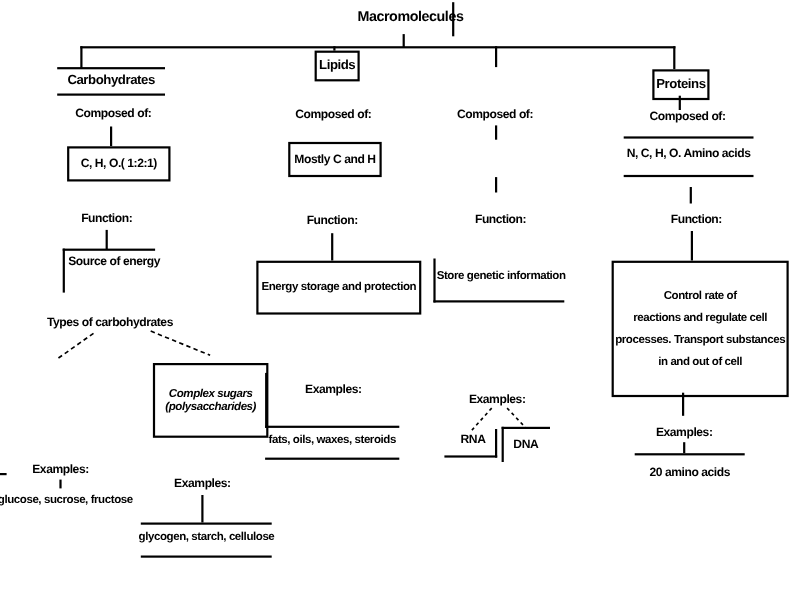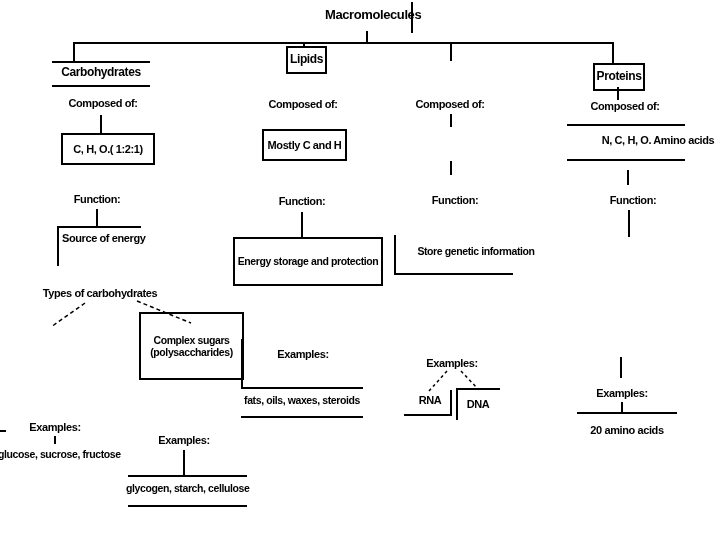--- a/index.html
+++ b/index.html
@@ -41,21 +41,21 @@
   </div>
 
   <div class="lbl s11" style="left:57px;top:193px;width:80px;">Function:</div>
   <div class="v" style="left:96px;top:209px;height:18px;"></div>
   <div class="h" style="left:57px;top:226px;width:84px;"></div>
   <div class="v" style="left:57px;top:226px;height:40px;"></div>
   <div class="lbl s11" style="left:62px;top:232px;width:80px;text-align:left;">Source of energy</div>
 
   <div class="lbl s11" style="left:40px;top:287px;width:120px;">Types of carbohydrates</div>
 
-  <div class="box" style="left:139px;top:312px;width:101px;height:64px;">
+  <div class="box" style="left:139px;top:330px;width:101px;height:64px;font-style:italic;">
     <div class="lbl s10">Complex sugars</div>
     <div class="lbl s10">(polysaccharides)</div>
   </div>
 
   <div class="lbl s11" style="left:15px;top:421px;width:80px;">Examples:</div>
   <div class="v" style="left:54px;top:436px;height:8px;"></div>
   <div class="h" style="left:0px;top:430px;width:6px;"></div>
   <div class="lbl s10" style="left:-2px;top:448px;width:118px;">glucose, sucrose, fructose</div>
 
   <div class="lbl s11" style="left:144px;top:434px;width:80px;">Examples:</div>
@@ -83,42 +83,48 @@
   <div class="h" style="left:241px;top:387px;width:122px;"></div>
   <div class="lbl s10" style="left:238px;top:394px;width:128px;">fats, oils, waxes, steroids</div>
   <div class="h" style="left:241px;top:416px;width:122px;"></div>
 
   <div class="lbl s11" style="left:410px;top:98px;width:80px;">Composed of:</div>
   <div class="v" style="left:450px;top:114px;height:13px;"></div>
   <div class="v" style="left:450px;top:161px;height:14px;"></div>
   <div class="lbl s11" style="left:415px;top:194px;width:80px;">Function:</div>
   <div class="v" style="left:394px;top:235px;height:40px;"></div>
   <div class="h" style="left:394px;top:273px;width:119px;"></div>
-  <div class="lbl s10" style="left:397px;top:245px;width:118px;text-align:center;padding-left:20px;">Store genetic information</div>
+  <div class="lbl s10" style="left:397px;top:245px;width:118px;text-align:left;">Store genetic information</div>
 
   <div class="lbl s11" style="left:412px;top:357px;width:80px;">Examples:</div>
   <div class="lbl s11" style="left:410px;top:394px;width:40px;">RNA</div>
   <div class="h" style="left:404px;top:414px;width:48px;"></div>
   <div class="v" style="left:450px;top:390px;height:26px;"></div>
   <div class="v" style="left:456px;top:388px;height:32px;"></div>
   <div class="h" style="left:456px;top:388px;width:44px;"></div>
   <div class="lbl s11" style="left:458px;top:398px;width:40px;">DNA</div>
 
   <div class="box" style="left:593px;top:63px;width:48px;height:24px;">
     <div class="lbl s12">Proteins</div>
   </div>
   <div class="v" style="left:617px;top:87px;height:13px;"></div>
   <div class="lbl s11" style="left:585px;top:100px;width:80px;">Composed of:</div>
   <div class="h" style="left:567px;top:124px;width:118px;"></div>
-  <div class="lbl s11" style="left:565px;top:134px;width:122px;margin-left:32px;">N, C, H, O. Amino acids</div>
+  <div class="lbl s11" style="left:565px;top:134px;width:122px;">N, C, H, O. Amino acids</div>
   <div class="h" style="left:567px;top:159px;width:118px;"></div>
   <div class="v" style="left:627px;top:170px;height:15px;"></div>
   <div class="lbl s11" style="left:593px;top:194px;width:80px;">Function:</div>
   <div class="v" style="left:628px;top:210px;height:27px;"></div>
 
+  <div class="box" style="left:556px;top:237px;width:157px;height:120px;justify-content:center;gap:8px;">
+    <div class="lbl s10">Control rate of</div>
+    <div class="lbl s10">reactions and regulate cell</div>
+    <div class="lbl s10">processes. Transport substances</div>
+    <div class="lbl s10">in and out of cell</div>
+  </div>
 
   <div class="v" style="left:620px;top:357px;height:21px;"></div>
   <div class="lbl s11" style="left:582px;top:387px;width:80px;">Examples:</div>
   <div class="v" style="left:621px;top:402px;height:10px;"></div>
   <div class="h" style="left:577px;top:412px;width:100px;"></div>
   <div class="lbl s11" style="left:577px;top:424px;width:100px;">20 amino acids</div>
 
   <svg class="overlay">
     <line x1="85" y1="303" x2="51" y2="327" stroke="#000" stroke-width="1.5" stroke-dasharray="4,3"></line>
     <line x1="137" y1="301" x2="191" y2="323" stroke="#000" stroke-width="1.5" stroke-dasharray="4,3"></line>

